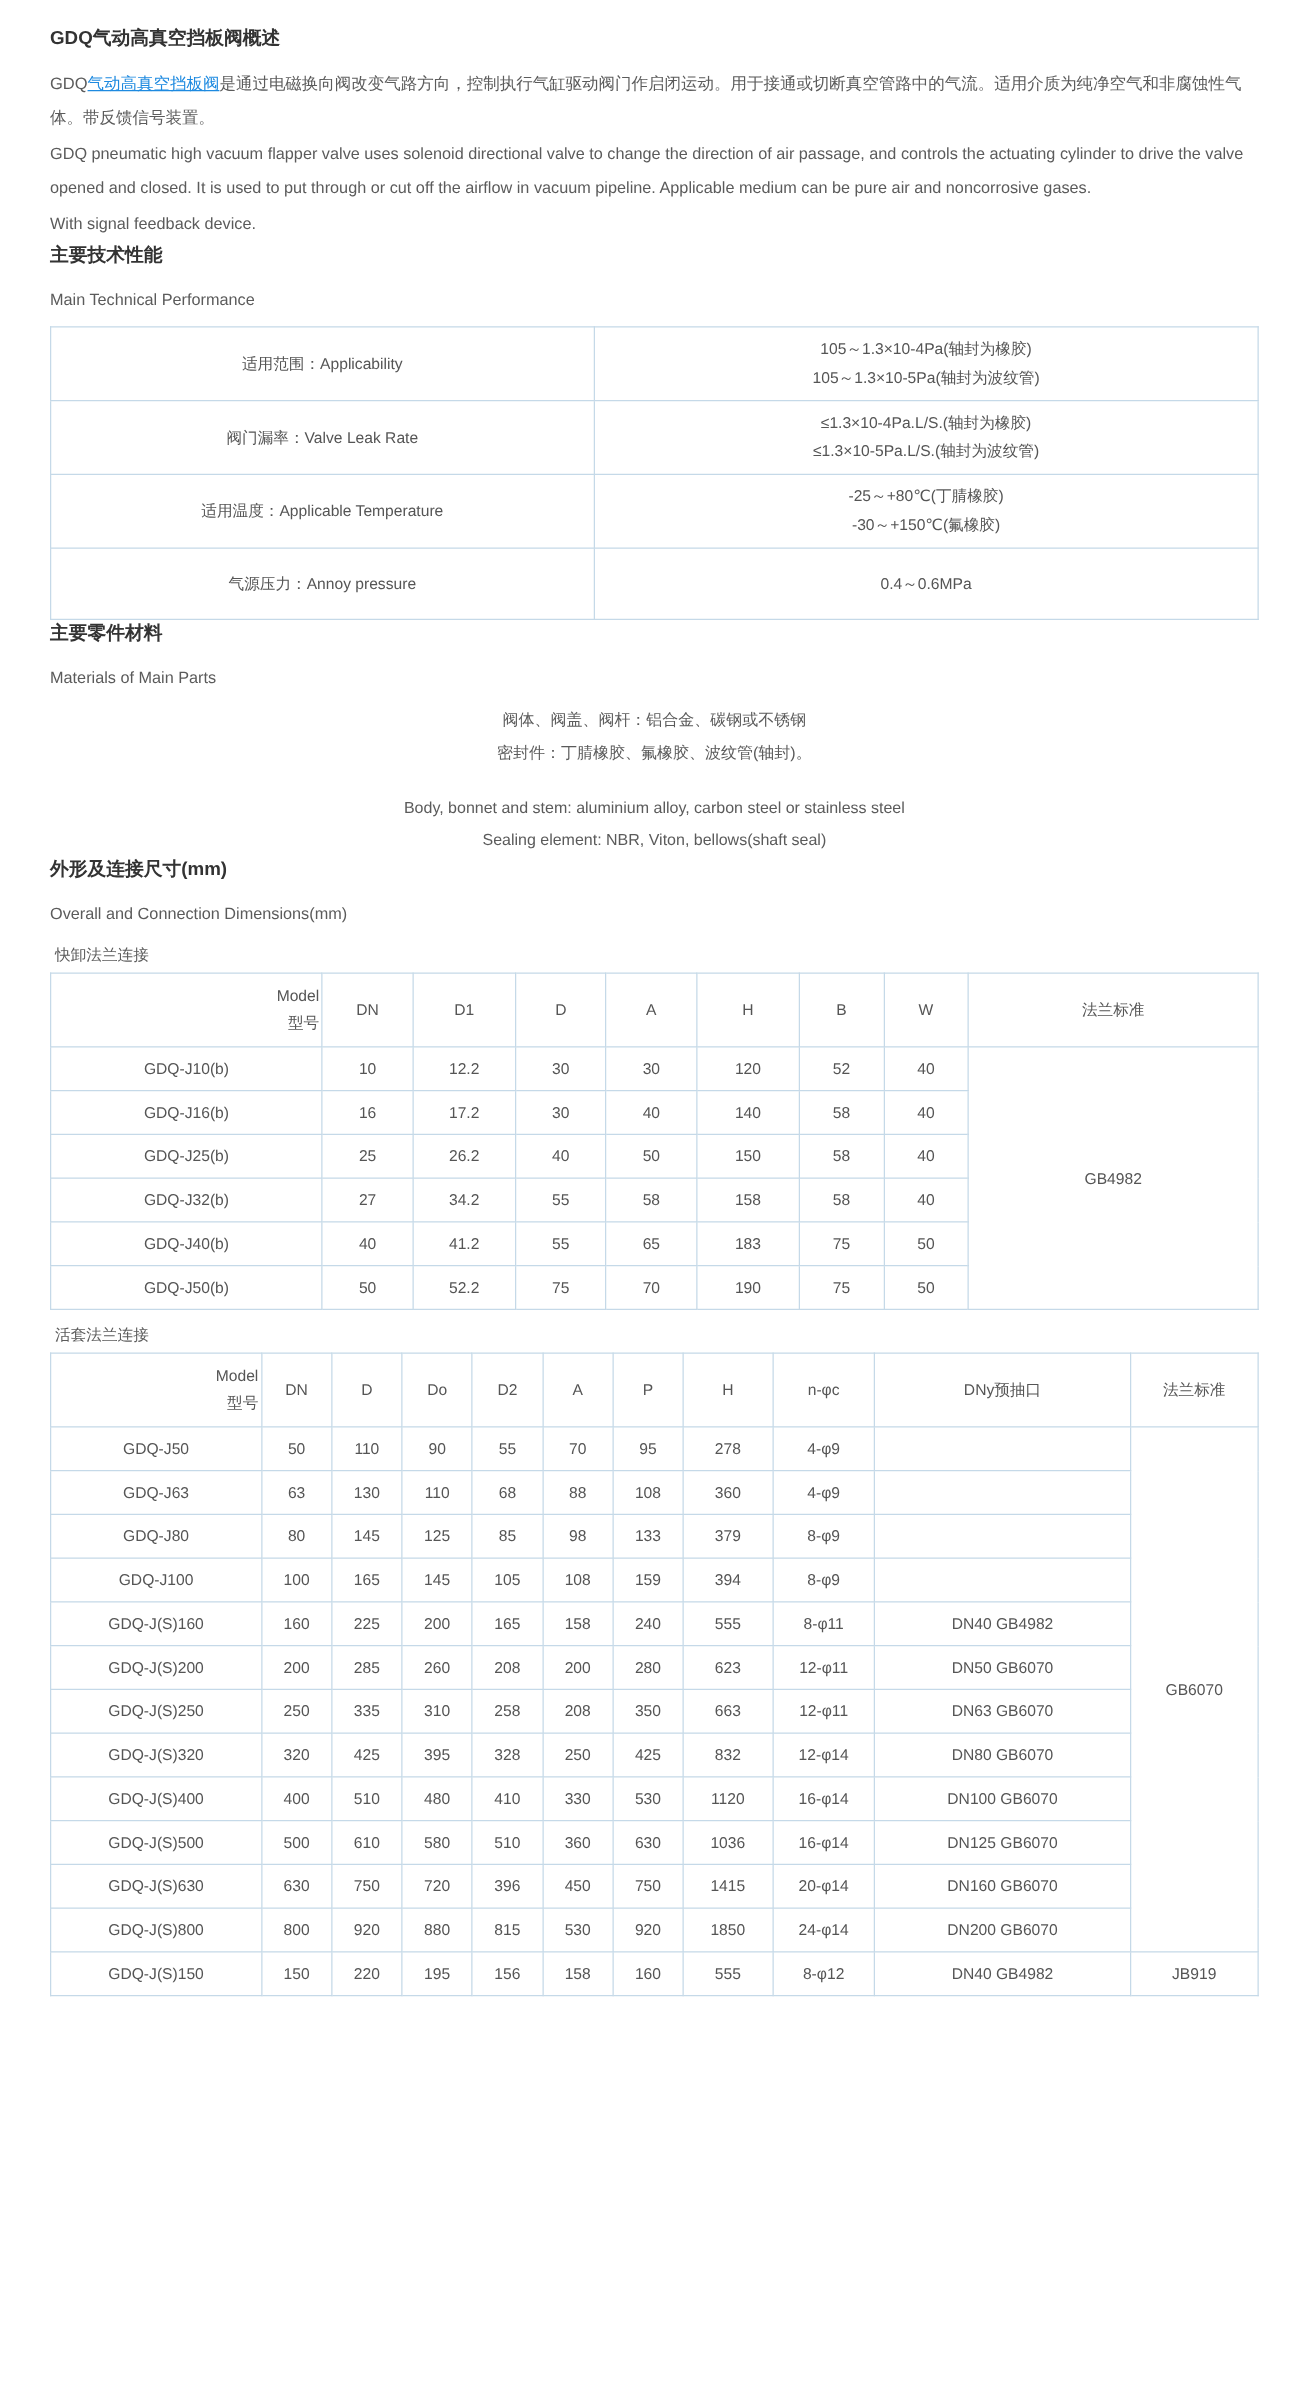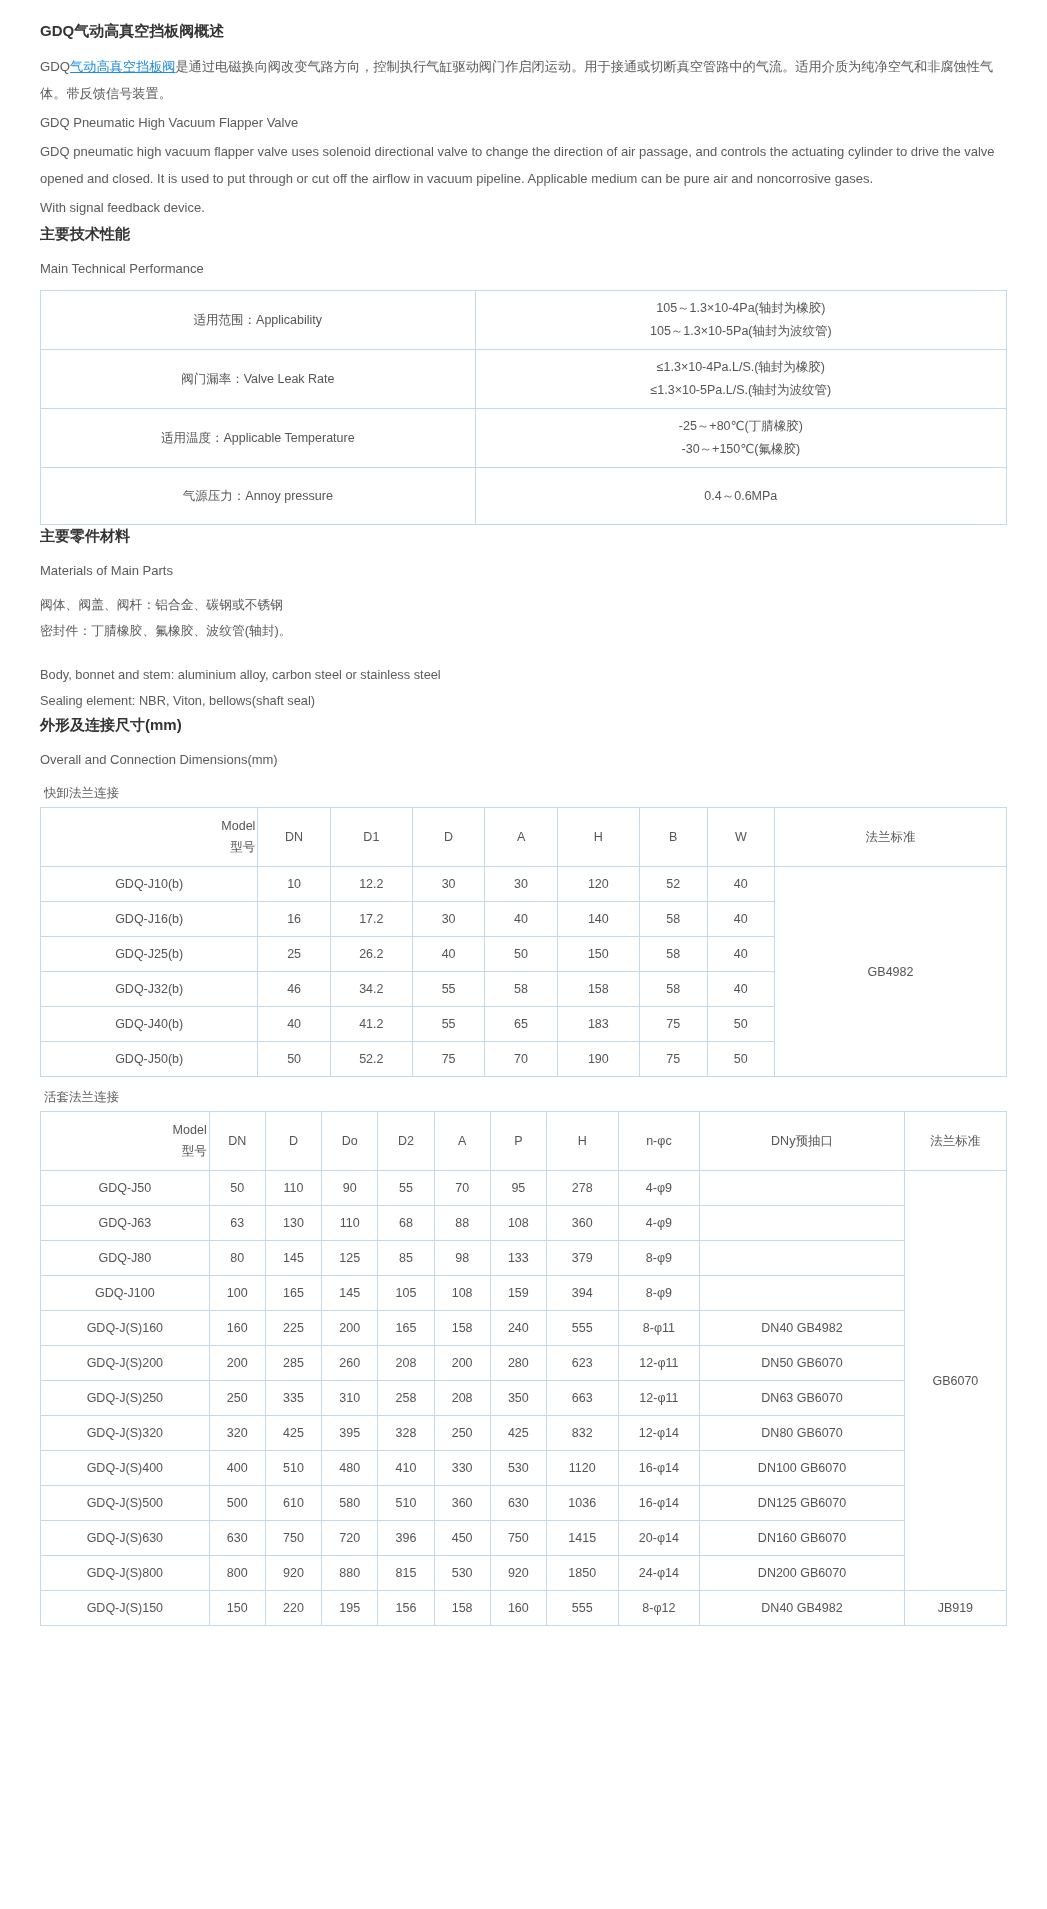--- a/index.html
+++ b/index.html
@@ -78,33 +78,33 @@
 
   
   table.dims td { height: 22px; padding: 6px 2px; }
   table.dims td.modelhead { line-height: 21px; padding: 8px 2px; text-align: right; }
 
   .mats-line {
     font-size: 12.8px;
     color: #5b5b5b;
     line-height: 26px;
     margin: 0;
+    text-align: center;
   }
   .mats-gap { height: 18px; }
 </style>
 </head>
 <body>
 
 <div class="page">
 
   <h2 class="section-title">GDQ气动高真空挡板阀概述</h2>
 
   <p class="para"><span>GDQ</span><a class="inline-link" href="#">气动高真空挡板阀</a><span>是通过电磁换向阀改变气路方向，控制执行气缸驱动阀门作启闭运动。用于接通或切断真空管路中的气流。适用介质为纯净空气和非腐蚀性气体。带反馈信号装置。</span></p>
 
-  <p class="para en">GDQ Pneumatic High Vacuum Flapper Valve</p>
 
   <p class="para en">GDQ pneumatic high vacuum flapper valve uses solenoid directional valve to change the direction of air passage, and controls the actuating cylinder to drive the valve opened and closed. It is used to put through or cut off the airflow in vacuum pipeline. Applicable medium can be pure air and noncorrosive gases.</p>
 
   <p class="para en">With signal feedback device.</p>
 
   <h2 class="section-title sec-gap-top">主要技术性能</h2>
   <div class="subtitle-en">Main Technical Performance</div>
 
   <table class="grid perf">
     <colgroup>
@@ -208,21 +208,21 @@
         <td>25</td>
         <td>26.2</td>
         <td>40</td>
         <td>50</td>
         <td>150</td>
         <td>58</td>
         <td>40</td>
       </tr>
       <tr>
         <td>GDQ-J32(b)</td>
-        <td>46</td>
+        <td>27</td>
         <td>34.2</td>
         <td>55</td>
         <td>58</td>
         <td>158</td>
         <td>58</td>
         <td>40</td>
       </tr>
       <tr>
         <td>GDQ-J40(b)</td>
         <td>40</td>

